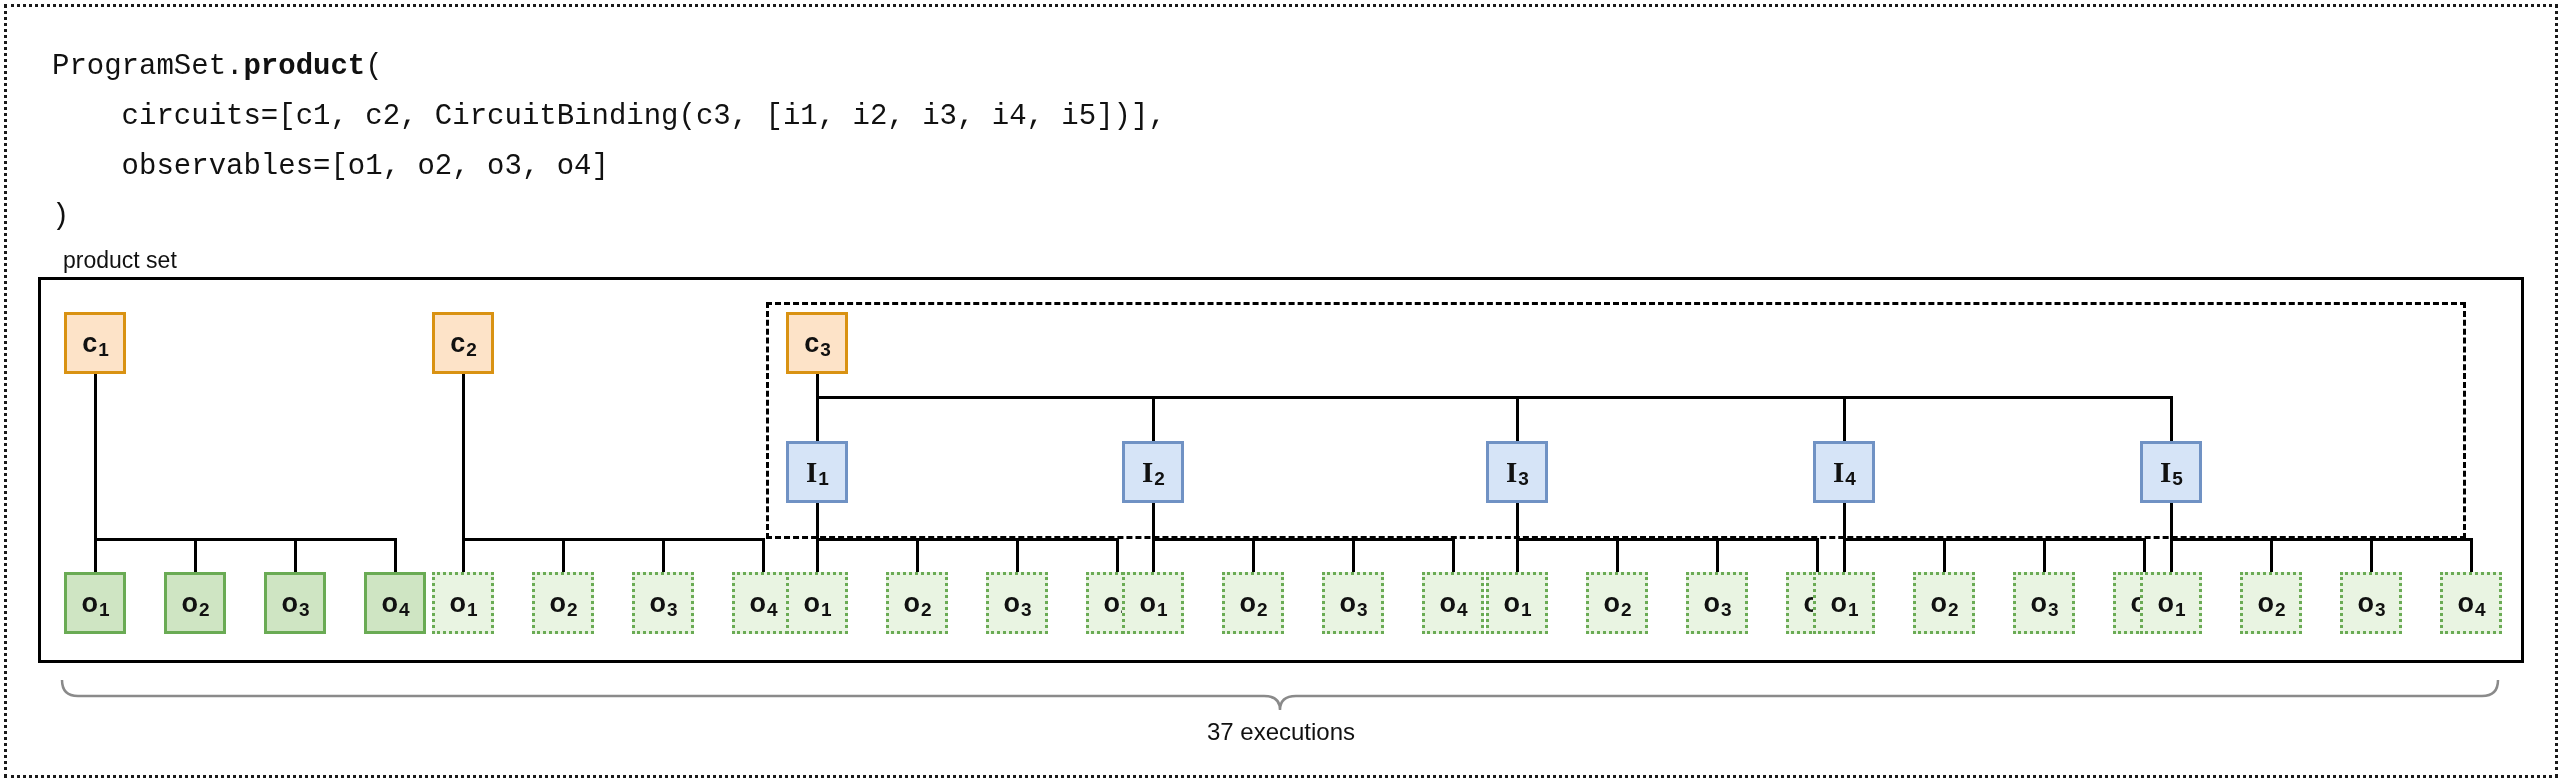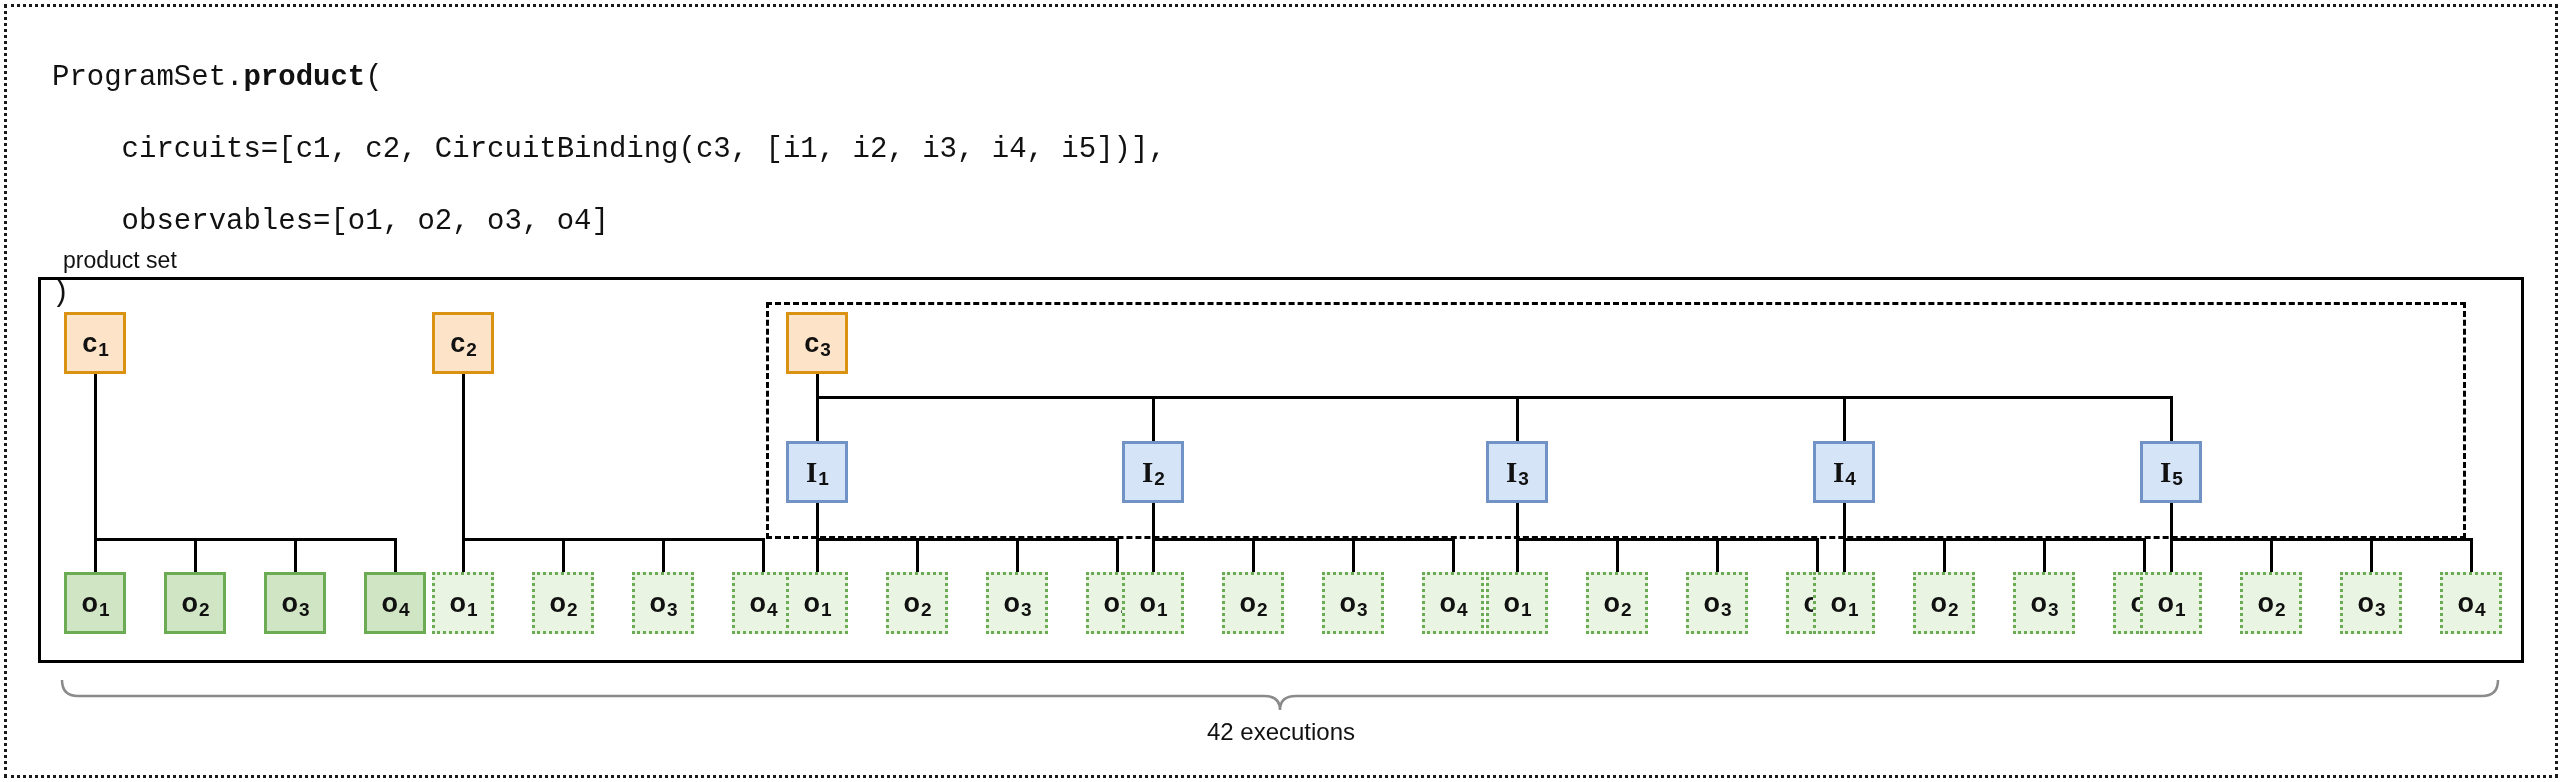--- a/index.html
+++ b/index.html
@@ -23,21 +23,21 @@
     box-sizing:border-box;
     border:3px dotted #1a1a1a;
     pointer-events:none;
   }
   
   .code-block{
     position:absolute;
     left:52px; top:42px;
     font-family:"Liberation Mono","DejaVu Sans Mono", monospace;
     font-size:29px;
-    line-height:72px;
+    line-height:50px;
     white-space:pre;
     color:#111;
     letter-spacing:0px;
   }
   .code-block .bold{ font-weight:bold; }
 
   
   .ps-label{
     position:absolute;
     left:63px; top:247px;
@@ -337,15 +337,15 @@
       <div class="wire v" style="left:2470px;top:538px;height:34px;"></div>
       <div class="node node-o" style="left:2440px;top:572px;">
         <span>o</span>
         <span class="sub">4</span>
       </div>
     </div>
 
   <svg class="brace" viewBox="0 0 2440 34" preserveAspectRatio="none">
     <path d="M 2,2 Q 2,18 18,18 L 1204,18 Q 1220,18 1220,32 Q 1220,18 1236,18 L 2422,18 Q 2438,18 2438,2" fill="none" stroke="#8a8a8a" stroke-width="2.5" vector-effect="non-scaling-stroke"></path>
   </svg>
-  <div class="exec-caption">42 executions</div>
+  <div class="exec-caption">37 executions</div>
 
 </div>
 
 </body></html>

